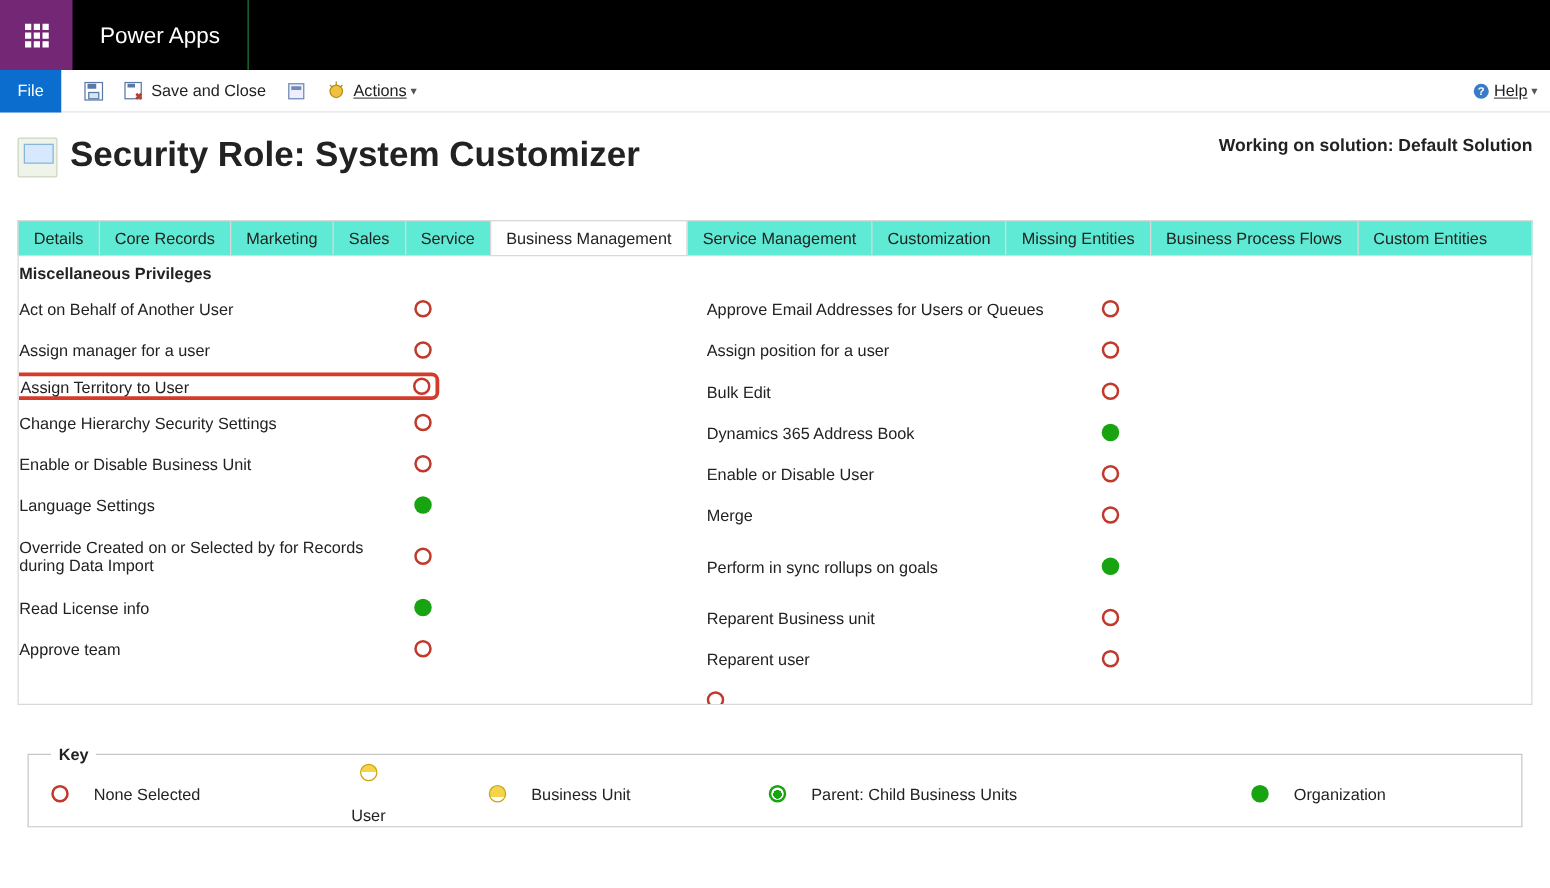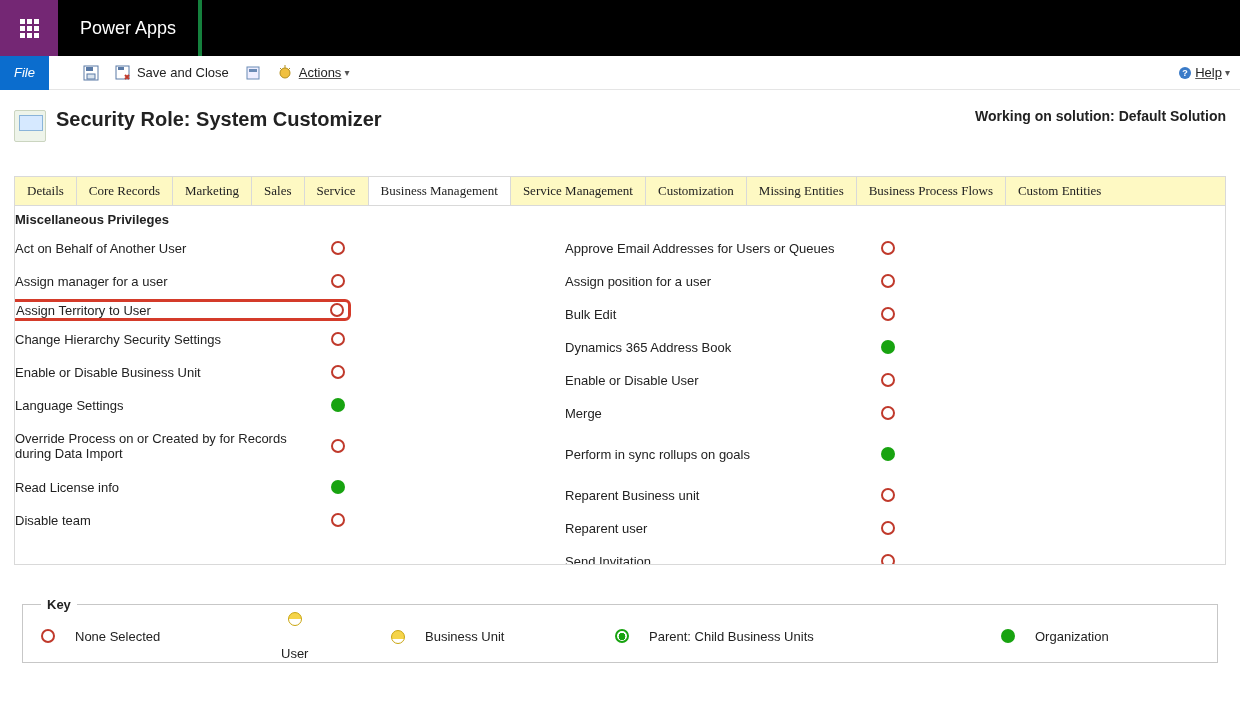--- a/index.html
+++ b/index.html
@@ -3,41 +3,41 @@
 <meta charset="utf-8">
 <style>
   * { box-sizing: border-box; margin: 0; padding: 0; }
   body { font-family: "Segoe UI", Tahoma, sans-serif; font-size: 13px; color: #222; background: #fff; }
 
   
   .top-bar { background: #000; height: 56px; display: flex; align-items: stretch; }
   .waffle { width: 58px; background: #742774; display: flex; align-items: center; justify-content: center; }
   .waffle-grid { display: grid; grid-template-columns: repeat(3, 5px); grid-template-rows: repeat(3, 5px); gap: 2px; }
   .waffle-grid span { background: #fff; }
-  .app-title { color: #fff; font-size: 18px; font-weight: 400; display: flex; align-items: center; padding: 0 22px; border-right: 4px solid #15803d; }
+  .app-title { color: #fff; font-size: 18px; font-weight: 400; display: flex; align-items: center; padding: 0 22px; border-right: 1px solid #15803d; }
 
   
   .cmd-bar { height: 34px; display: flex; align-items: center; border-bottom: 1px solid #e5e5e5; position: relative; }
-  .file-btn { background: #0b6dce; color: #fff; height: 34px; padding: 0 14px; display: flex; align-items: center; font-size: 13px; margin-right: 26px; font-style: italic; }
+  .file-btn { background: #0b6dce; color: #fff; height: 34px; padding: 0 14px; display: flex; align-items: center; font-size: 13px; margin-right: 10px; }
   .cmd-item { display: flex; align-items: center; padding: 0 8px; height: 34px; cursor: pointer; }
   .cmd-item .lbl { margin-left: 6px; }
   .help { margin-left: auto; margin-right: 10px; display: flex; align-items: center; }
   .help svg { margin-right: 3px; }
   .caret { font-size: 10px; margin-left: 3px; color: #555; }
   .ul { text-decoration: underline; text-decoration-color: #555; }
 
   
   .page-head { padding: 18px 14px 0 14px; display: flex; align-items: flex-start; }
   .role-icon { width: 32px; height: 32px; margin-right: 10px; margin-top: 2px; background: #eef4ea; border: 1px solid #cbd5c0; border-radius: 2px; position: relative; }
   .role-icon::after { content: ""; position: absolute; left: 4px; top: 4px; width: 22px; height: 14px; background: #d6e9ff; border: 1px solid #8ab4d9; }
-  .page-title { font-size: 20px; font-weight: 600; }
+  .page-title { font-size: 28px; font-weight: 600; }
   .solution-label { margin-left: auto; font-size: 14px; font-weight: 600; }
 
   
-  .tab-strip { margin: 34px 14px 0 14px; display: flex; border: 1px solid #d9d9d9; border-bottom: none; background: #fef9c3; font-family: Liberation Serif, serif; }
+  .tab-strip { margin: 34px 14px 0 14px; display: flex; border: 1px solid #d9d9d9; border-bottom: none; background: #5eead4; }
   .tab { padding: 6px 12px; border-right: 1px solid #d9d9d9; font-size: 13px; cursor: pointer; white-space: nowrap; }
   .tab:last-child { border-right: none; }
   .tab.active { background: #fff; font-weight: 400; }
 
   
   .panel { margin: 0 14px; border: 1px solid #d9d9d9; padding: 0 10px 14px 0; position: relative; height: 360px; overflow-y: auto; }
   .section-title { font-weight: 600; padding: 6px 0 10px 0; }
   .priv-columns { display: flex; gap: 60px; }
   .priv-col { display: flex; flex-direction: column; gap: 11px; }
   .col-left { width: 330px; }
@@ -173,29 +173,29 @@
         </div>
         <div class="priv-row">
           <div class="priv-label">Enable or Disable Business Unit</div>
           <div class="priv-dot dot-none"></div>
         </div>
         <div class="priv-row">
           <div class="priv-label">Language Settings</div>
           <div class="priv-dot dot-org"></div>
         </div>
         <div class="priv-row tall">
-          <div class="priv-label">Override Process on or Created by for Records during Data Import</div>
+          <div class="priv-label">Override Created on or Selected by for Records during Data Import</div>
           <div class="priv-dot dot-none"></div>
         </div>
         <div class="priv-row">
           <div class="priv-label">Read License info</div>
           <div class="priv-dot dot-org"></div>
         </div>
         <div class="priv-row">
-          <div class="priv-label">Disable team</div>
+          <div class="priv-label">Approve team</div>
           <div class="priv-dot dot-none"></div>
         </div>
       </div>
     <div class="priv-col col-right" id="priv-right">
         <div class="priv-row">
           <div class="priv-label">Approve Email Addresses for Users or Queues</div>
           <div class="priv-dot dot-none"></div>
         </div>
         <div class="priv-row">
           <div class="priv-label">Assign position for a user</div>
@@ -223,40 +223,39 @@
         </div>
         <div class="priv-row">
           <div class="priv-label">Reparent Business unit</div>
           <div class="priv-dot dot-none"></div>
         </div>
         <div class="priv-row">
           <div class="priv-label">Reparent user</div>
           <div class="priv-dot dot-none"></div>
         </div>
         <div class="priv-row">
-          <div class="priv-label">Send Invitation</div>
           <div class="priv-dot dot-none"></div>
         </div>
       </div>
   </div>
 </div>
 
 <div class="key-wrap">
   <fieldset class="key-fieldset">
     <legend>Key</legend>
     <div class="key-row" id="key-row" style="position:relative; height:20px;">
         <div class="key-item" style="position: absolute; left: 0px;">
           <span class="kdot k-none"></span>
           <span>None Selected</span>
         </div>
         <div class="key-item" style="position: absolute; left: 240px; flex-direction: column;">
           <span class="kdot k-user"></span>
           <span>User</span>
         </div>
-        <div class="key-item" style="position: absolute; left: 350px; align-items: flex-end;">
+        <div class="key-item" style="position: absolute; left: 350px;">
           <span class="kdot k-bu"></span>
           <span>Business Unit</span>
         </div>
         <div class="key-item" style="position: absolute; left: 574px;">
           <span class="kdot k-parent"></span>
           <span>Parent: Child Business Units</span>
         </div>
         <div class="key-item" style="position: absolute; left: 960px;">
           <span class="kdot k-org"></span>
           <span>Organization</span>

